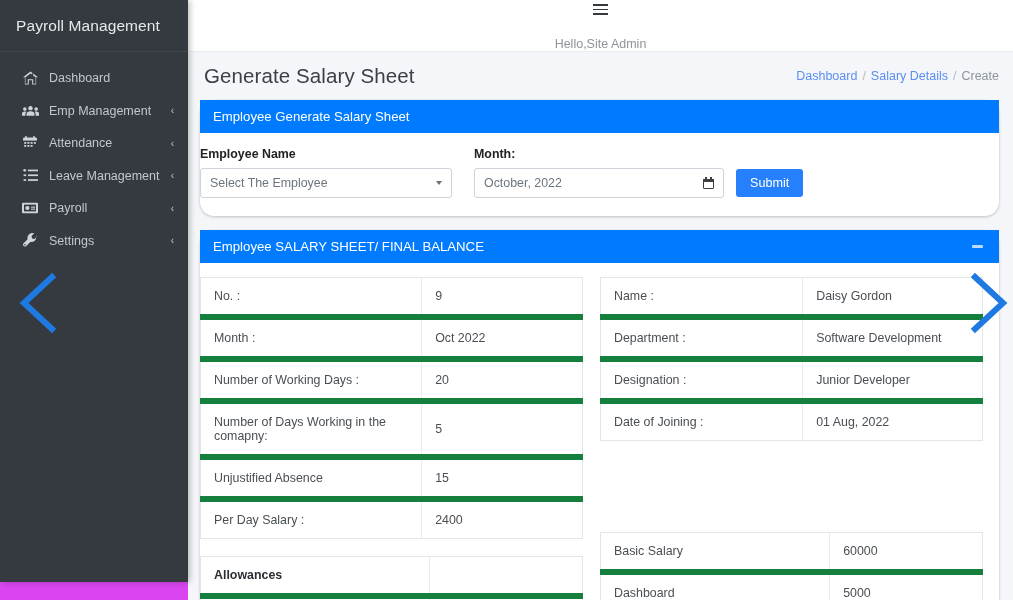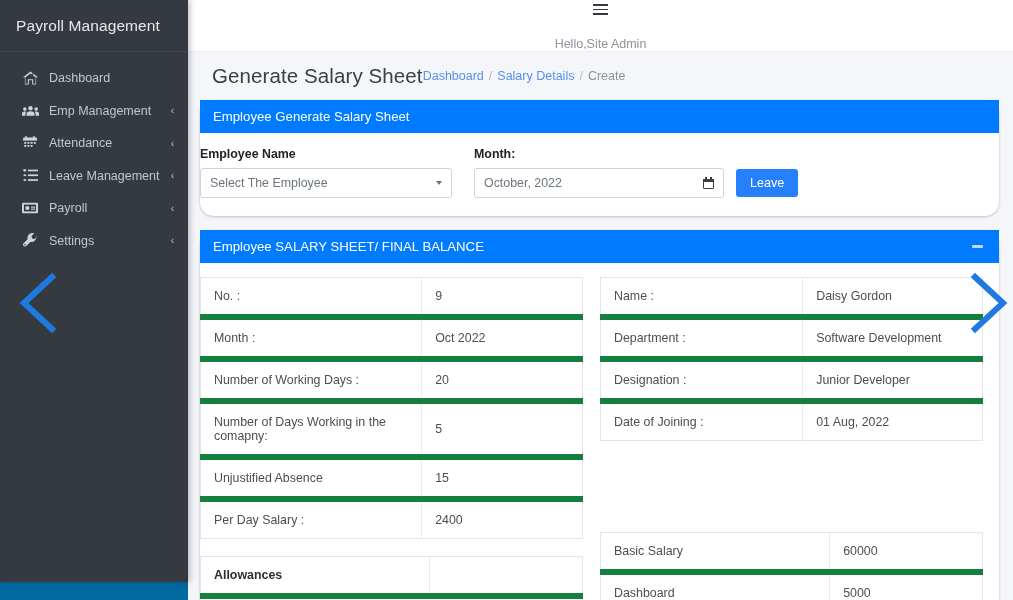--- a/index.html
+++ b/index.html
@@ -2,21 +2,21 @@
 <html><head>
 <meta charset="utf-8">
 <style>
   * { box-sizing: border-box; margin: 0; padding: 0; }
   html, body {
     width: 1013px; height: 600px;
     background: #ffffff;
     font-family: "Liberation Sans", sans-serif;
     overflow: hidden;
   }
-  #app { position: relative; width: 1013px; height: 600px; background:#0369a1; }
+  #app { position: relative; width: 1013px; height: 600px; background:#d946ef; }
 
   
   .sidebar {
     position: absolute; left: 0; top: 0;
     width: 188px; height: 582px;
     background: #343a40;
     box-shadow: 2px 0 6px rgba(0,0,0,.25);
     z-index: 5;
     overflow: hidden;
   }
@@ -54,22 +54,22 @@
     height: 52px; background: #fff; display: flex; align-items: center;
     justify-content: space-between; padding: 0 22px;
     border-bottom: 1px solid #e9ecef;
     flex-direction: column;
   }
   .hamburger { display:flex; flex-direction:column; gap:3px; cursor:pointer; padding:4px 2px; }
   .hamburger span { display:block; width:15px; height:1.6px; background:#343a40; }
   .hello { color:#8d949b; font-size:12.5px; }
 
   .page-head {
-    height: 48px; display:flex; align-items:center; justify-content:flex-start;
-    padding: 0 14px 0 24px;
+    height: 48px; display:flex; align-items:center; justify-content:space-between;
+    padding: 0 14px 0 16px;
   }
   .page-title { font-size: 20.5px; color:#3b4046; font-weight:400; letter-spacing:.1px; }
   .breadcrumb { font-size: 12.5px; color:#8d949b; display:flex; gap:5px; align-items:center; }
   .breadcrumb a { color:#5b8ef0; text-decoration:none; cursor:pointer; }
   .breadcrumb .sep { color:#b5bbc1; }
   .breadcrumb .crumb-active { color:#8d949b; }
 
   .card {
     background:#fff; margin: 0 14px 14px 12px;
     border-radius: 14px;
@@ -270,21 +270,21 @@
             <div class="fctl">
               <span>October, 2022</span>
               <span class="cal-ico">
                 <span class="p1"></span>
                   <span class="p2"></span>
                   <span class="bx"></span>
                   <span class="tp"></span>
               </span>
             </div>
           </div>
-          <button class="btn-submit">Leave</button>
+          <button class="btn-submit">Submit</button>
         </div>
       </div>
     </div>
 
     <div class="card">
       <div class="card-head">
         <span>Employee SALARY SHEET/ FINAL BALANCE</span>
         <span class="minimize-btn">
             <i></i>
           </span>

